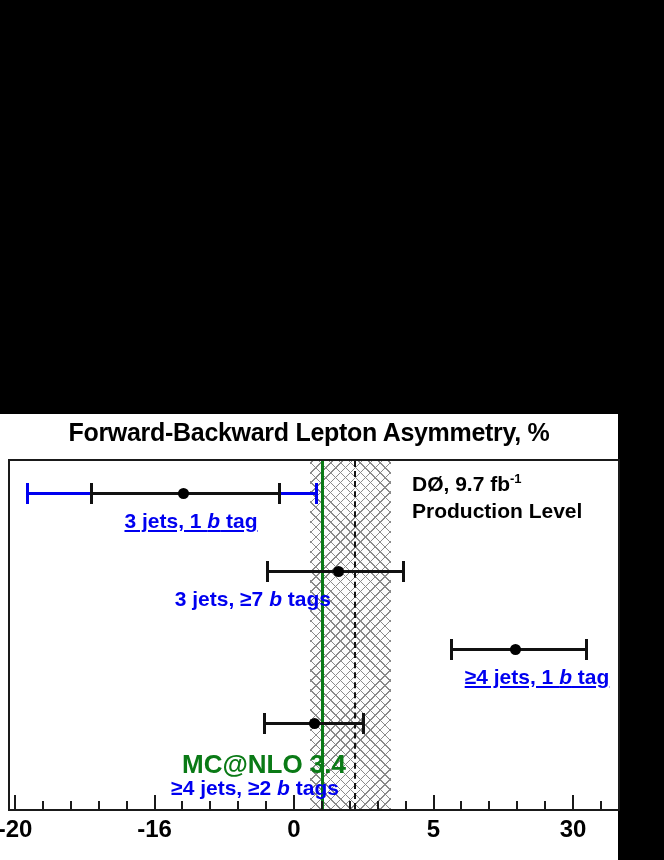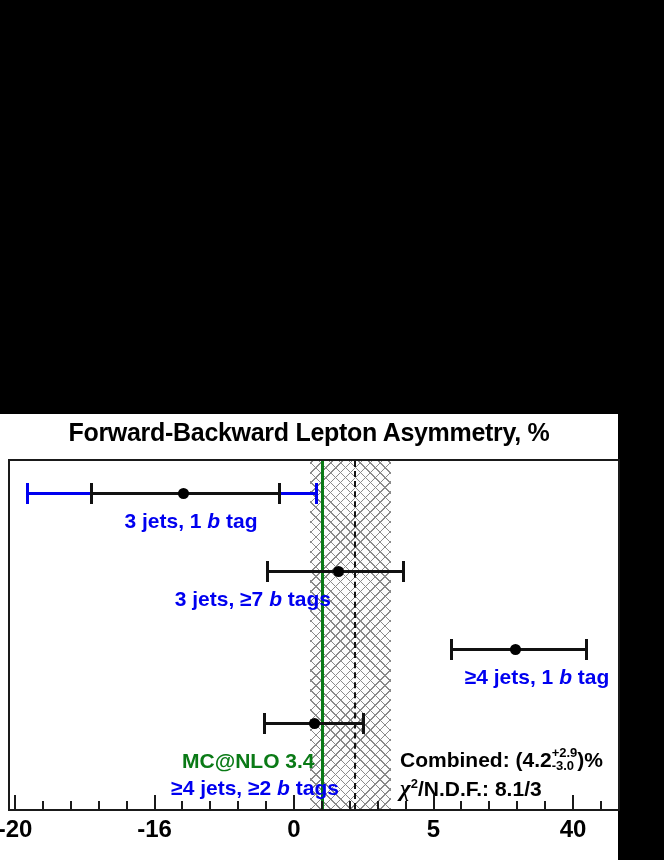--- a/index.html
+++ b/index.html
@@ -51,21 +51,21 @@
            white-space:nowrap;}
   .chlabel i{font-style:italic;}
 
   
   .anno{position:absolute;color:#000;font-size:21px;font-weight:bold;
         white-space:nowrap;line-height:1.28;}
   .anno sup{font-size:13px;vertical-align:super;font-weight:bold;}
   .errsup{display:inline-block;vertical-align:-0.28em;font-size:13px;
           line-height:1.02;text-align:left;font-weight:bold;}
   .errsup span{display:block;}
-  #mcnlo{position:absolute;color:#0a7a16;font-size:21px;font-weight:bold;
+  #mcnlo{position:absolute;color:#0a7a16;font-size:26px;font-weight:bold;
          white-space:nowrap;}
   .chi{font-family:"Liberation Serif",serif;font-style:italic;font-size:23px;}
 
   
   .tick{position:absolute;width:2px;background:#1a1a1a;}
   .tmajor{height:14px;}
   .tminor{height:8px;}
   .axlabel{position:absolute;font-size:24px;font-weight:bold;color:#000;
            transform:translateX(-50%);white-space:nowrap;}
 </style>
@@ -106,33 +106,33 @@
             <div class="pt" style="left: 500.015px;"></div>
           </div>
           <div class="row" style="top: 262px; left: 0px; right: 0px;">
             <div class="bar-inner" style="left: 253.915px; width: 99.045px;"></div>
             <div class="cap-inner" style="left: 252.915px;"></div>
             <div class="cap-inner" style="left: 351.96px;"></div>
             <div class="pt" style="left: 299.135px;"></div>
           </div>
         </div>
       <div id="labels">
-          <div class="chlabel" style="top: 48px; left: 181.005px; transform: translateX(-50%);"><span>3 jets, 1 </span><i>b</i><span> tag</span></div>
+          <div class="chlabel" style="top: 48px; left: 181.005px; transform: translateX(-50%); text-decoration: underline;"><span>3 jets, 1 </span><i>b</i><span> tag</span></div>
           <div class="chlabel" style="top: 126px; left: 242.85px; transform: translateX(-50%);"><span>3 jets, ≥7 </span><i>b</i><span> tags</span></div>
-          <div class="chlabel" style="top: 204px; left: 527.015px; transform: translateX(-50%);"><span>≥4 jets, 1 </span><i>b</i><span> tag</span></div>
+          <div class="chlabel" style="top: 204px; left: 527.015px; transform: translateX(-50%); text-decoration: underline;"><span>≥4 jets, 1 </span><i>b</i><span> tag</span></div>
           <div class="chlabel" style="top: 278px; left: 245px; transform: translateX(-50%); margin-top: 37px;"><span>≥4 jets, ≥2 </span><i>b</i><span> tags</span></div>
         </div>
 
+      <div class="anno" style="left:402px;top:10px;">
+        <span><span>DØ, 9.7 fb</span><sup>-1</sup></span><br>
+        <span>Production Level</span>
+      </div>
 
       <div id="mcnlo" style="left:172px;top:288px;">MC@NLO 3.4</div>
 
-      <div class="anno" style="left:390px;top:285px;">
-        <span><span>Combined: (4.2</span><span class="errsup"><span>+2.9</span><span>-3.0</span></span><span>)%</span></span><br>
-        <span><span class="chi">χ</span><sup>2</sup><span>/N.D.F.: 8.1/3</span></span>
-      </div>
     </div>
   </div>
 
   <div id="axis">
       <div class="tick tmajor" style="left: 14px; top: 795px;"></div>
       <div class="tick tminor" style="left: 41.9px; top: 801px;"></div>
       <div class="tick tminor" style="left: 69.8px; top: 801px;"></div>
       <div class="tick tminor" style="left: 97.7px; top: 801px;"></div>
       <div class="tick tminor" style="left: 125.6px; top: 801px;"></div>
       <div class="tick tmajor" style="left: 153.5px; top: 795px;"></div>
@@ -149,16 +149,16 @@
       <div class="tick tminor" style="left: 460.4px; top: 801px;"></div>
       <div class="tick tminor" style="left: 488.3px; top: 801px;"></div>
       <div class="tick tminor" style="left: 516.2px; top: 801px;"></div>
       <div class="tick tminor" style="left: 544.1px; top: 801px;"></div>
       <div class="tick tmajor" style="left: 572px; top: 795px;"></div>
       <div class="tick tminor" style="left: 599.9px; top: 801px;"></div>
       <div class="axlabel" style="left: 15px; top: 815px;">-20</div>
       <div class="axlabel" style="left: 154.5px; top: 815px;">-16</div>
       <div class="axlabel" style="left: 294px; top: 815px;">0</div>
       <div class="axlabel" style="left: 433.5px; top: 815px;">5</div>
-      <div class="axlabel" style="left: 573px; top: 815px;">40</div>
+      <div class="axlabel" style="left: 573px; top: 815px;">30</div>
     </div>
 
 </div>
 
 </body></html>

